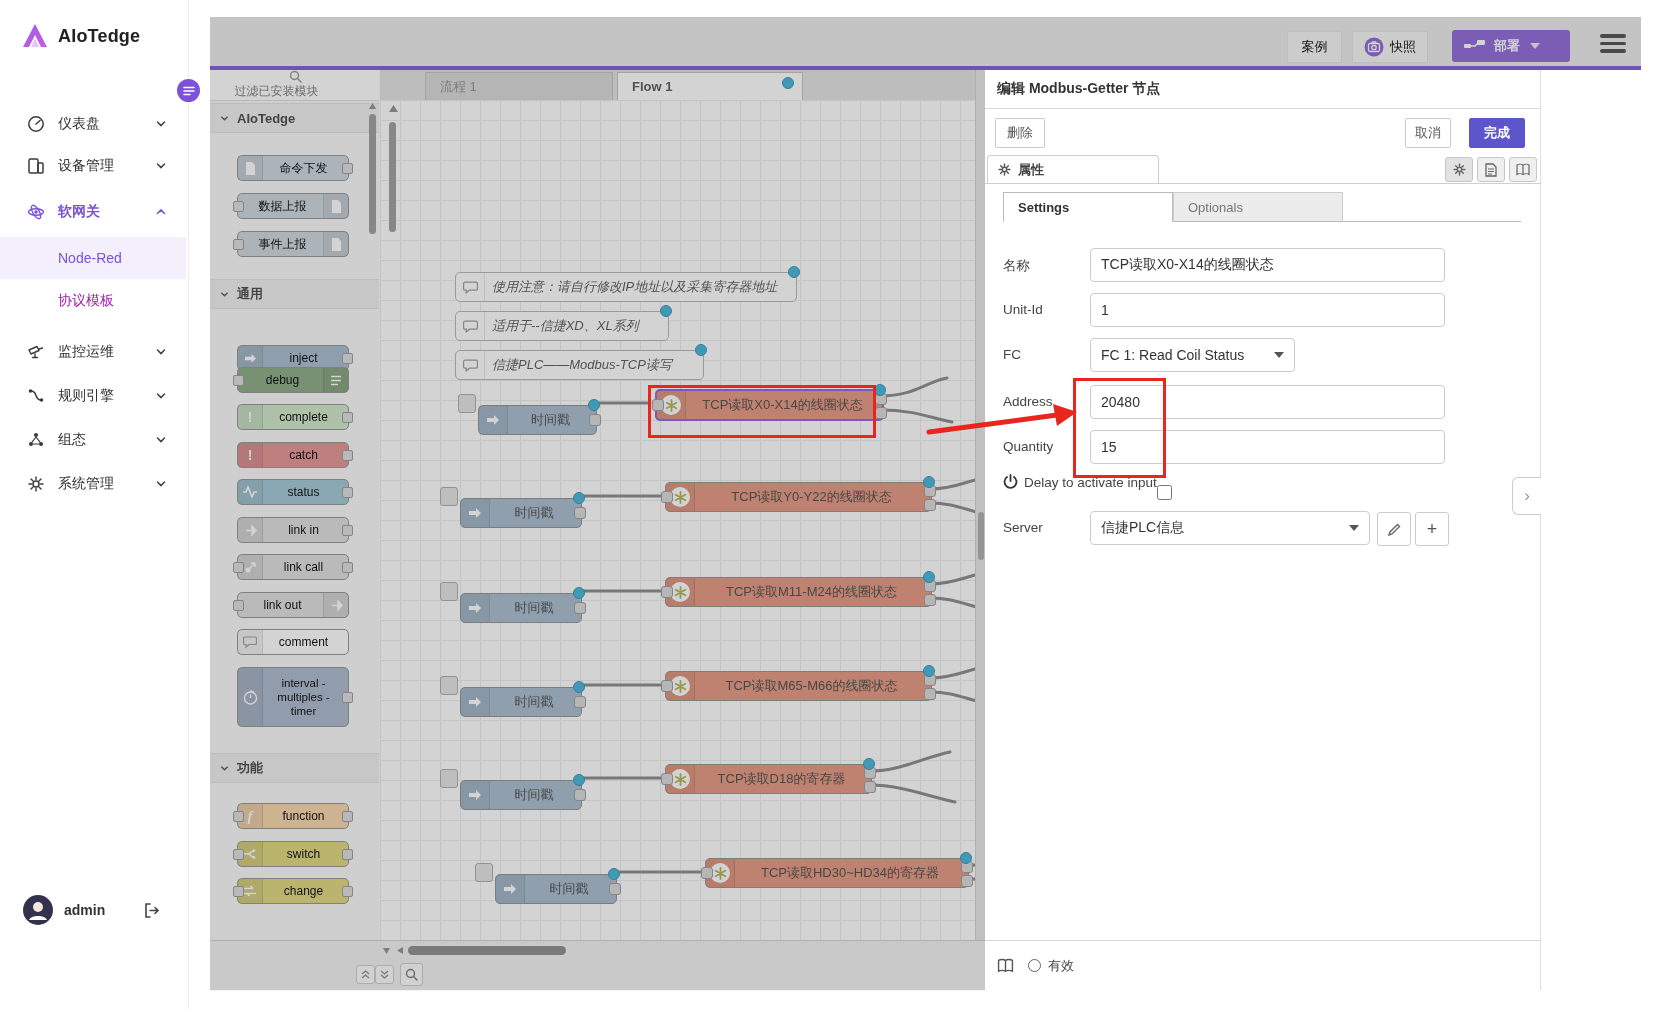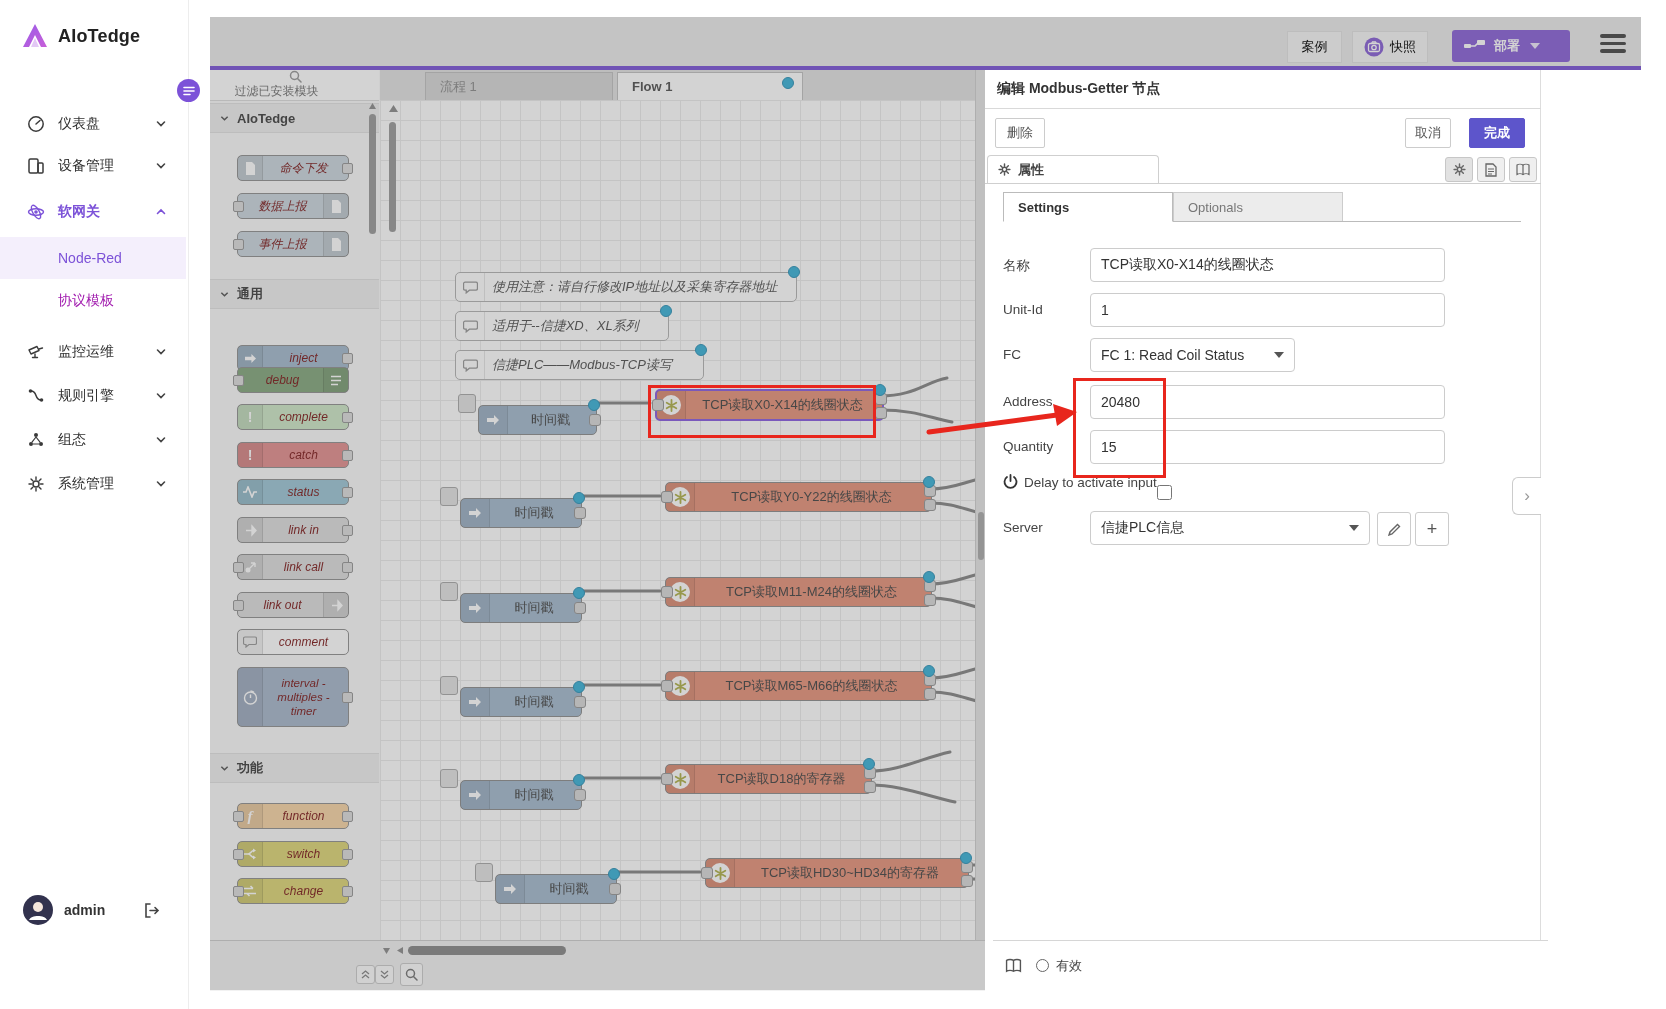--- a/index.html
+++ b/index.html
@@ -42,21 +42,21 @@
   #palette-search{left:0;top:0;width:169px;height:30px;background:#fff;border-bottom:1px solid #ddd;
     display:flex;align-items:center;flex-direction:column;}
   #palette-search input{border:0;outline:0;background:transparent;font-size:12px;color:#666;width:120px;
     font-family:"Liberation Sans","DejaVu Sans",sans-serif;}
   .pcat{left:0;width:169px;height:28px;background:#f0f0f0;border-top:1px solid #e3e3e3;
     border-bottom:1px solid #e3e3e3;display:flex;align-items:center;gap:8px;cursor:pointer;}
   .pcat .pcat-label{font-size:13px;font-weight:bold;color:#444;}
   .pcat svg{margin-left:10px;}
   .pn{position:absolute;left:27px;width:110px;height:24px;border:1px solid #939393;border-radius:5px;cursor:grab;}
   .pn .lbl{position:absolute;left:26px;right:5px;top:0;bottom:0;display:flex;align-items:center;
-    justify-content:center;font-size:12px;color:#7f1d1d;font-style:italic;}
+    justify-content:center;font-size:12px;color:#000000;}
   .pn .lbl.left-room{left:5px;right:26px;}
   .pn .icn{position:absolute;left:0;top:0;bottom:0;width:24px;background:rgba(0,0,0,.06);
     border-right:1px solid rgba(0,0,0,.1);display:flex;align-items:center;justify-content:center;}
   .pn .icn.r{left:auto;right:0;border-right:0;border-left:1px solid rgba(0,0,0,.1);}
   .pp{position:absolute;width:9px;height:9px;background:#ddd;border:1px solid #999;border-radius:2px;top:7px;}
   .pp.l{left:-5px;} .pp.r{right:-5px;}
   .pn.tall{height:58px;} .pn.tall .pp{top:24px;}
   .pn.tall .lbl{flex-direction:column;line-height:14px;font-size:11.5px;}
   .c-aiot{background:#ccd6de;} .c-inject{background:#a6bbcf;margin-top:16px;} .c-debug{background:#87a980;}
   .c-complete{background:#cfe8c8;} .c-catch{background:#e49191;} .c-status{background:#9fc7d6;}
@@ -126,21 +126,21 @@
   .f-input{position:absolute;left:105px;width:355px;height:34px;border:1px solid #ccc;border-radius:4px;
     box-sizing:border-box;padding:0 10px;font-size:14px;color:#333;background:#fff;
     font-family:"Liberation Sans","DejaVu Sans",sans-serif;}
   .f-select{position:absolute;left:105px;height:34px;border:1px solid #ccc;border-radius:4px;background:#fff;
     box-sizing:border-box;display:flex;align-items:center;padding:0 10px;font-size:14px;color:#333;cursor:pointer;}
   .f-select .caret{margin-left:auto;width:0;height:0;border-left:5px solid transparent;
     border-right:5px solid transparent;border-top:6px solid #555;}
   .sq-btn{position:absolute;width:32px;height:32px;background:#fff;border:1px solid #ccc;border-radius:3px;
     display:flex;align-items:center;justify-content:center;font-size:18px;color:#555;cursor:pointer;}
   #tray-footer{left:0;top:870px;width:555px;height:50px;border-top:1px solid #d6d6d6;background:#fff;
-    display:flex;align-items:center;gap:14px;padding-left:12px;box-sizing:border-box;margin-left:8px;}
+    display:flex;align-items:center;gap:14px;padding-left:12px;box-sizing:border-box;}
   #valid-circle{width:11px;height:11px;border:1.5px solid #666;border-radius:50%;display:inline-block;}
   #valid-text{font-size:13px;color:#444;}
   #tray-collapse{position:absolute;right:-1px;top:407px;width:28px;height:36px;background:#fff;
     border:1px solid #ccc;border-right:0;border-radius:6px 0 0 6px;display:flex;align-items:center;
     justify-content:center;font-size:17px;color:#999;cursor:pointer;}
 
   
   .shade{background:rgba(72,72,72,.24);z-index:30;pointer-events:none;}
   .annot{z-index:40;pointer-events:none;}
   .red-rect{border:3px solid #e8261d;}

